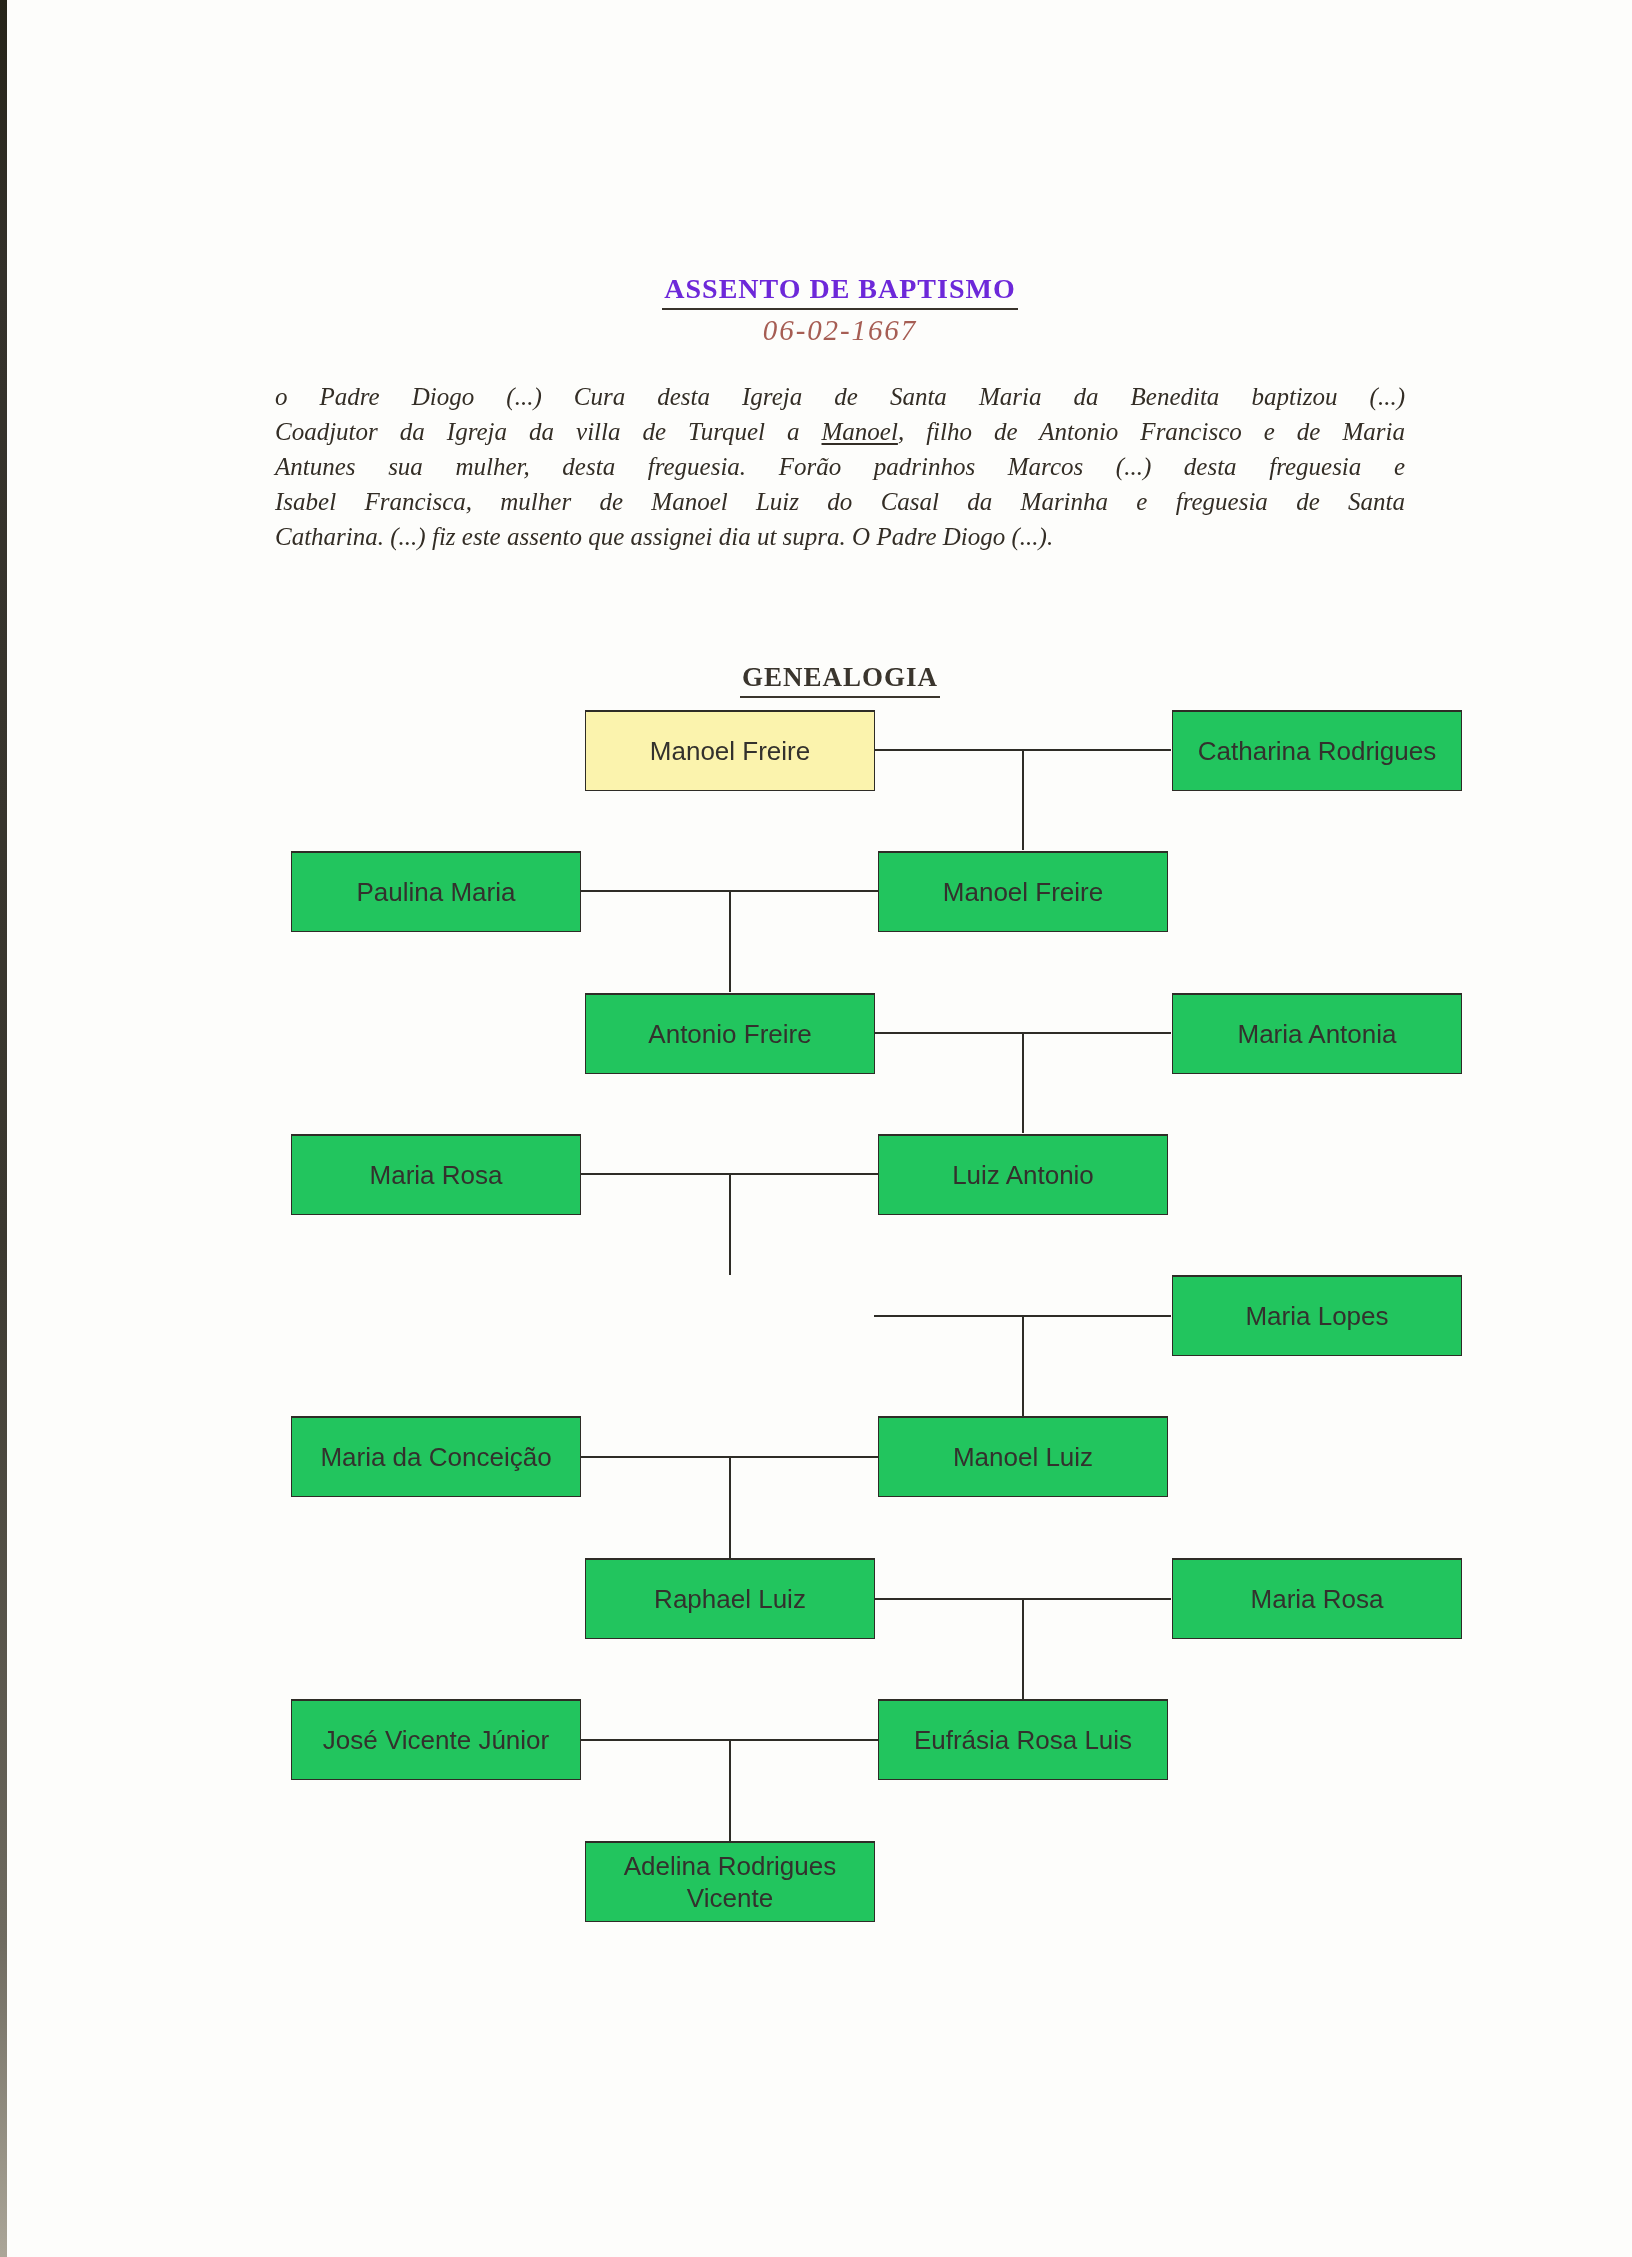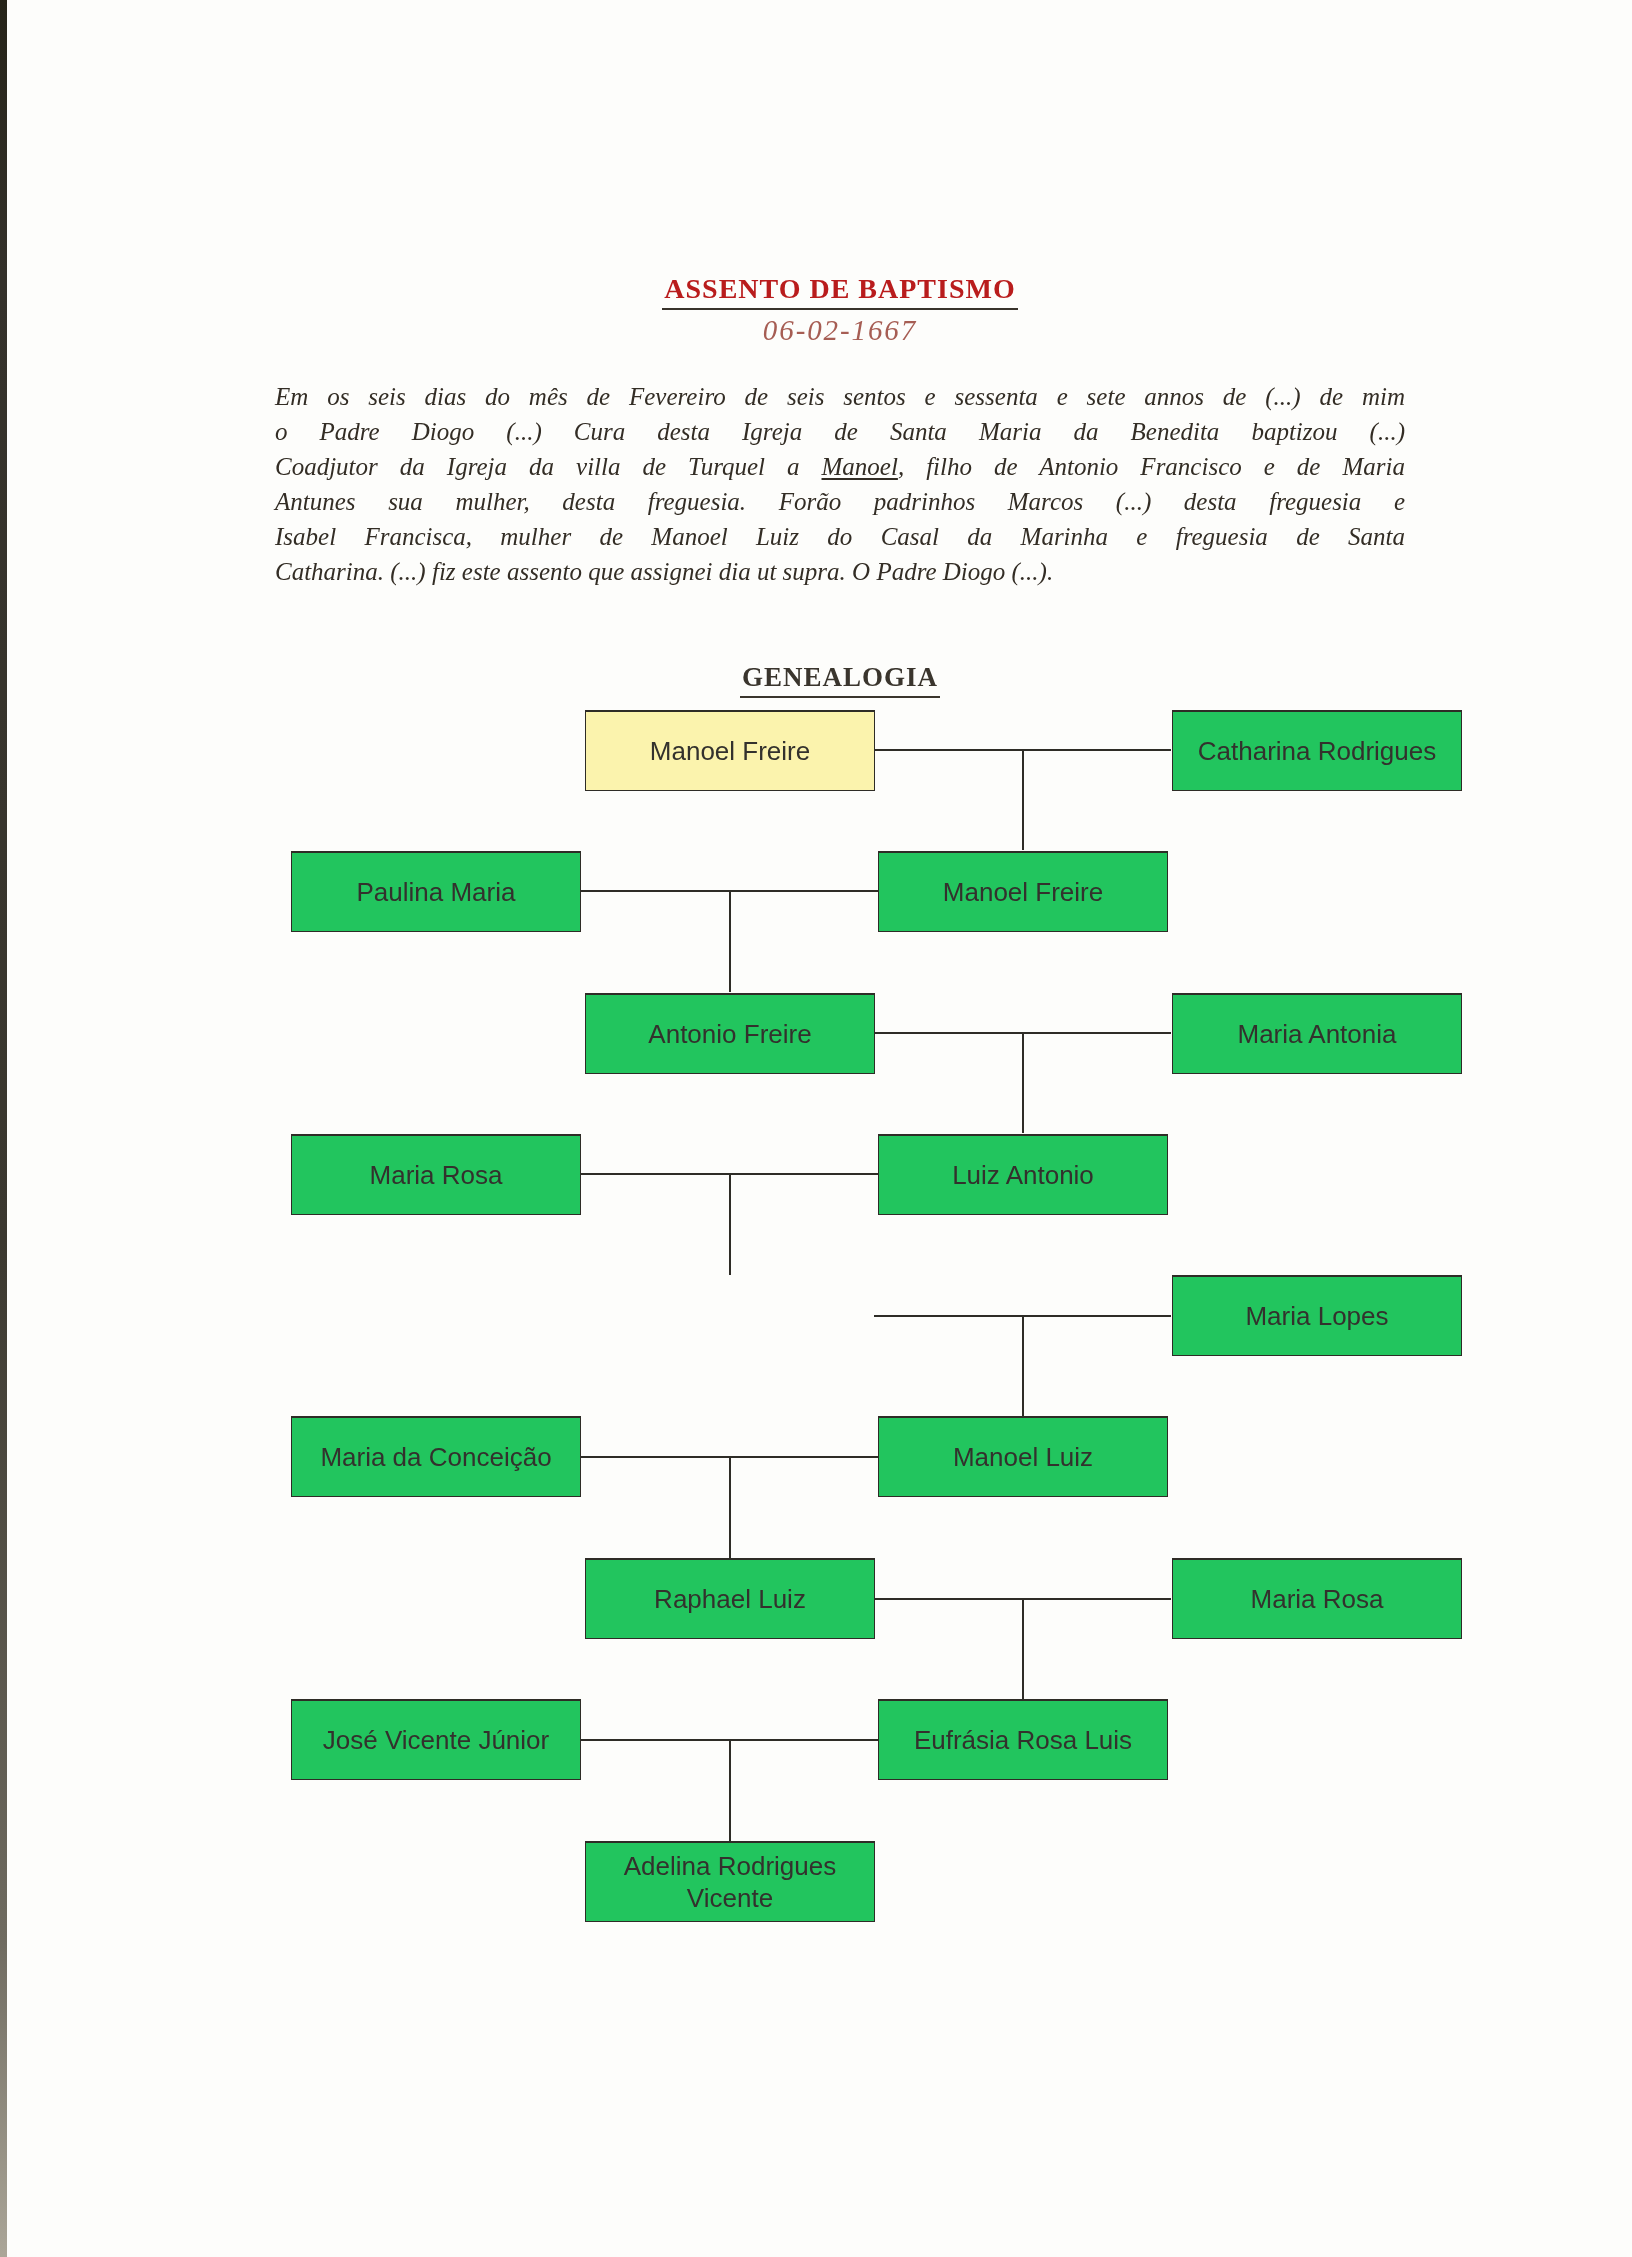--- a/index.html
+++ b/index.html
@@ -13,21 +13,21 @@
   }
   
   .scan-edge{
     position:absolute;left:0;top:0;width:6.8px;height:100%;
     background:linear-gradient(180deg,#262419 0%,#34312a 12%,#3b382f 55%,#6f6b60 86%,#aba698 100%);
   }
   .content{position:absolute;left:275px;top:0;width:1130px;}
   .doc-title-wrap{position:absolute;top:273px;left:0;right:0;text-align:center;}
   .doc-title{
     display:inline-block;
-    font-size:28px;letter-spacing:1px;font-weight:600;color:#b91c1c;
+    font-size:28px;letter-spacing:1px;font-weight:600;color:#6d28d9;
     border-bottom:2.9px solid #38332b;padding:0 1.9px 2.9px 1.9px;
   }
   .doc-date-wrap{position:absolute;top:314px;left:0;right:0;text-align:center;}
   .doc-date{
     display:inline-block;font-style:italic;font-size:29px;letter-spacing:1.9px;
     color:#a65d53;
   }
   .record-text{
     position:absolute;top:379px;left:0;width:1130px;
     font-style:italic;font-size:25px;line-height:35px;color:#332d25;
@@ -74,21 +74,20 @@
   <div class="scan-edge"></div>
 
   <div class="content">
     <div class="doc-title-wrap">
       <span class="doc-title">ASSENTO DE BAPTISMO</span>
     </div>
     <div class="doc-date-wrap">
       <span class="doc-date">06-02-1667</span>
     </div>
     <div class="record-text">
-      <div class="para-line">Em os seis dias do mês de Fevereiro de seis sentos e sessenta e sete annos de (...) de mim</div>
       <div class="para-line">o Padre Diogo (...) Cura desta Igreja de Santa Maria da Benedita baptizou (...)</div>
       <div class="para-line"><span>Coadjutor da Igreja da villa de Turquel a </span><span class="uword">Manoel</span><span>, filho de Antonio Francisco e de Maria</span></div>
       <div class="para-line">Antunes sua mulher, desta freguesia. Forão padrinhos Marcos (...) desta freguesia e</div>
       <div class="para-line">Isabel Francisca, mulher de Manoel Luiz do Casal da Marinha e freguesia de Santa</div>
       <div class="para-line last">Catharina. (...) fiz este assento que assignei dia ut supra. O Padre Diogo (...).</div>
     </div>
     <div class="gen-head-wrap">
       <span class="gen-head">GENEALOGIA</span>
     </div>
   </div>

